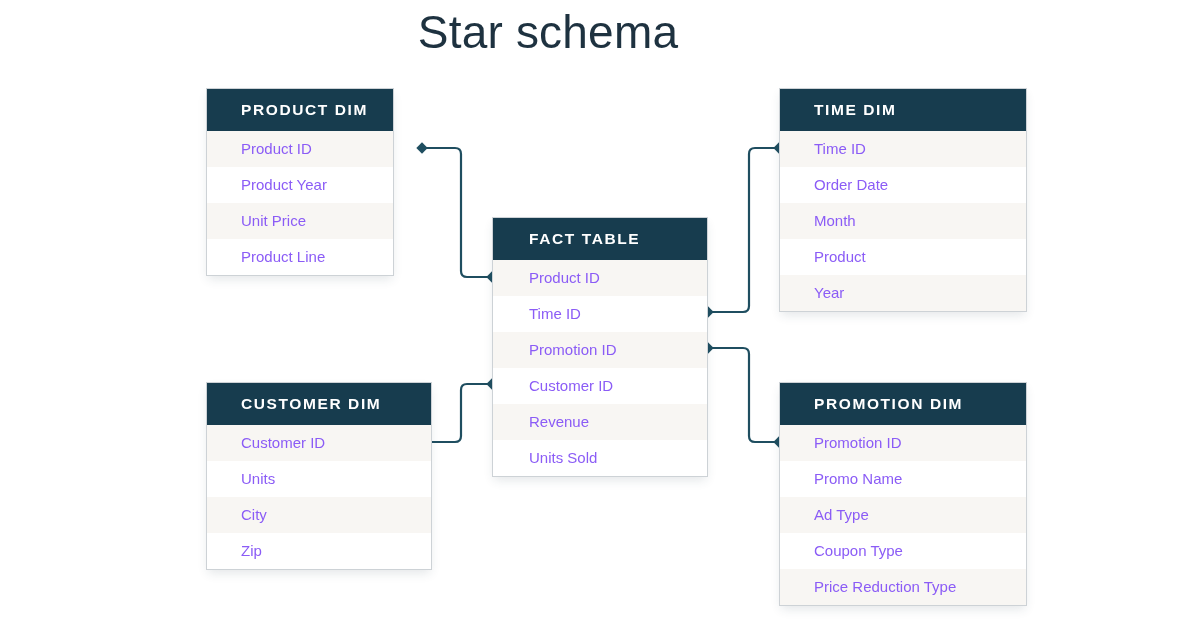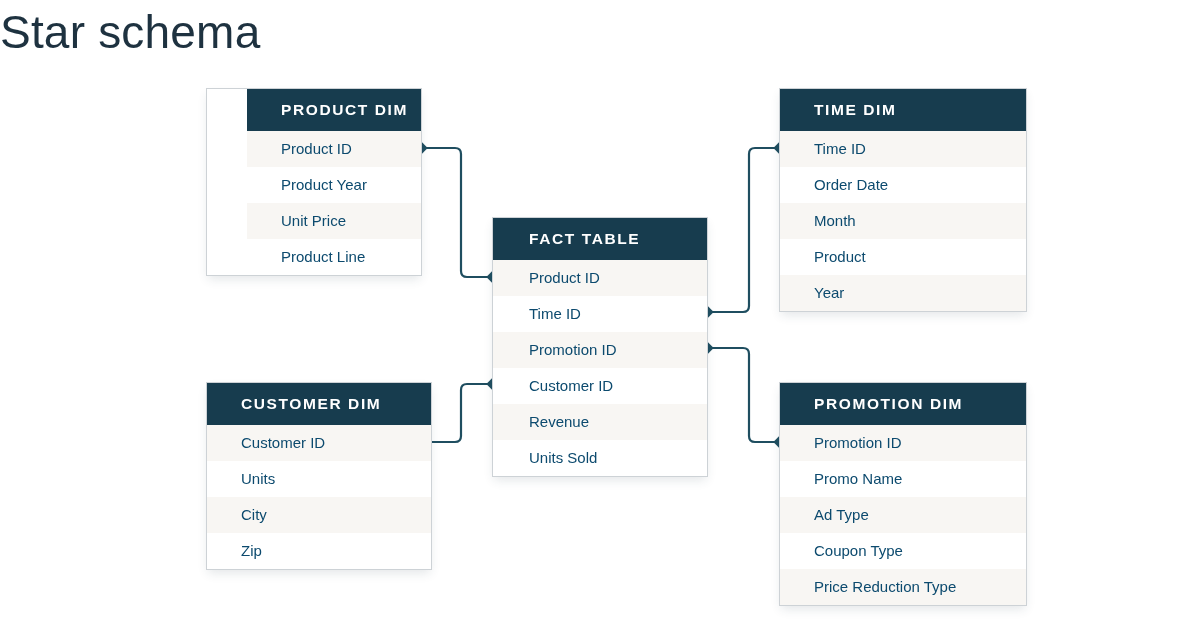--- a/index.html
+++ b/index.html
@@ -14,20 +14,21 @@
     overflow: hidden;
     font-family: "Liberation Sans", sans-serif;
     -webkit-font-smoothing: antialiased;
   }
 
   #diagram-title {
     position: absolute;
     left: 0;
     top: 4px;
     width: 1096px;
+    text-align: center;
     font-size: 46px;
     font-weight: 400;
     color: #1e3240;
     letter-spacing: 0.2px;
     line-height: 56px;
   }
 
   
   #connector-layer {
     position: absolute;
@@ -61,31 +62,31 @@
   }
   .entity-rows {
     display: block;
   }
   .entity-row {
     box-sizing: border-box;
     height: 36px;
     line-height: 36px;
     padding-left: 34px;
     font-size: 15px;
-    color: #0c4a6e;
+    color: #8b5cf6;
     background: #ffffff;
     white-space: nowrap;
     overflow: hidden;
   }
   .entity-row.alt {
     background: #f8f6f3;
   }
 
   
-  #table-product-dim  { left: 206px; top:  88px; width: 216px; padding-left: 40px; }
+  #table-product-dim  { left: 206px; top:  88px; width: 188px; }
   #table-time-dim     { left: 779px; top:  88px; width: 248px; }
   #table-fact         { left: 492px; top: 217px; width: 216px; }
   #table-customer-dim { left: 206px; top: 382px; width: 226px; }
   #table-promotion-dim{ left: 779px; top: 382px; width: 248px; }
 
   #table-fact .entity-header { padding-left: 36px; }
   #table-fact .entity-row    { padding-left: 36px; }
 </style>
 </head>
 <body>

